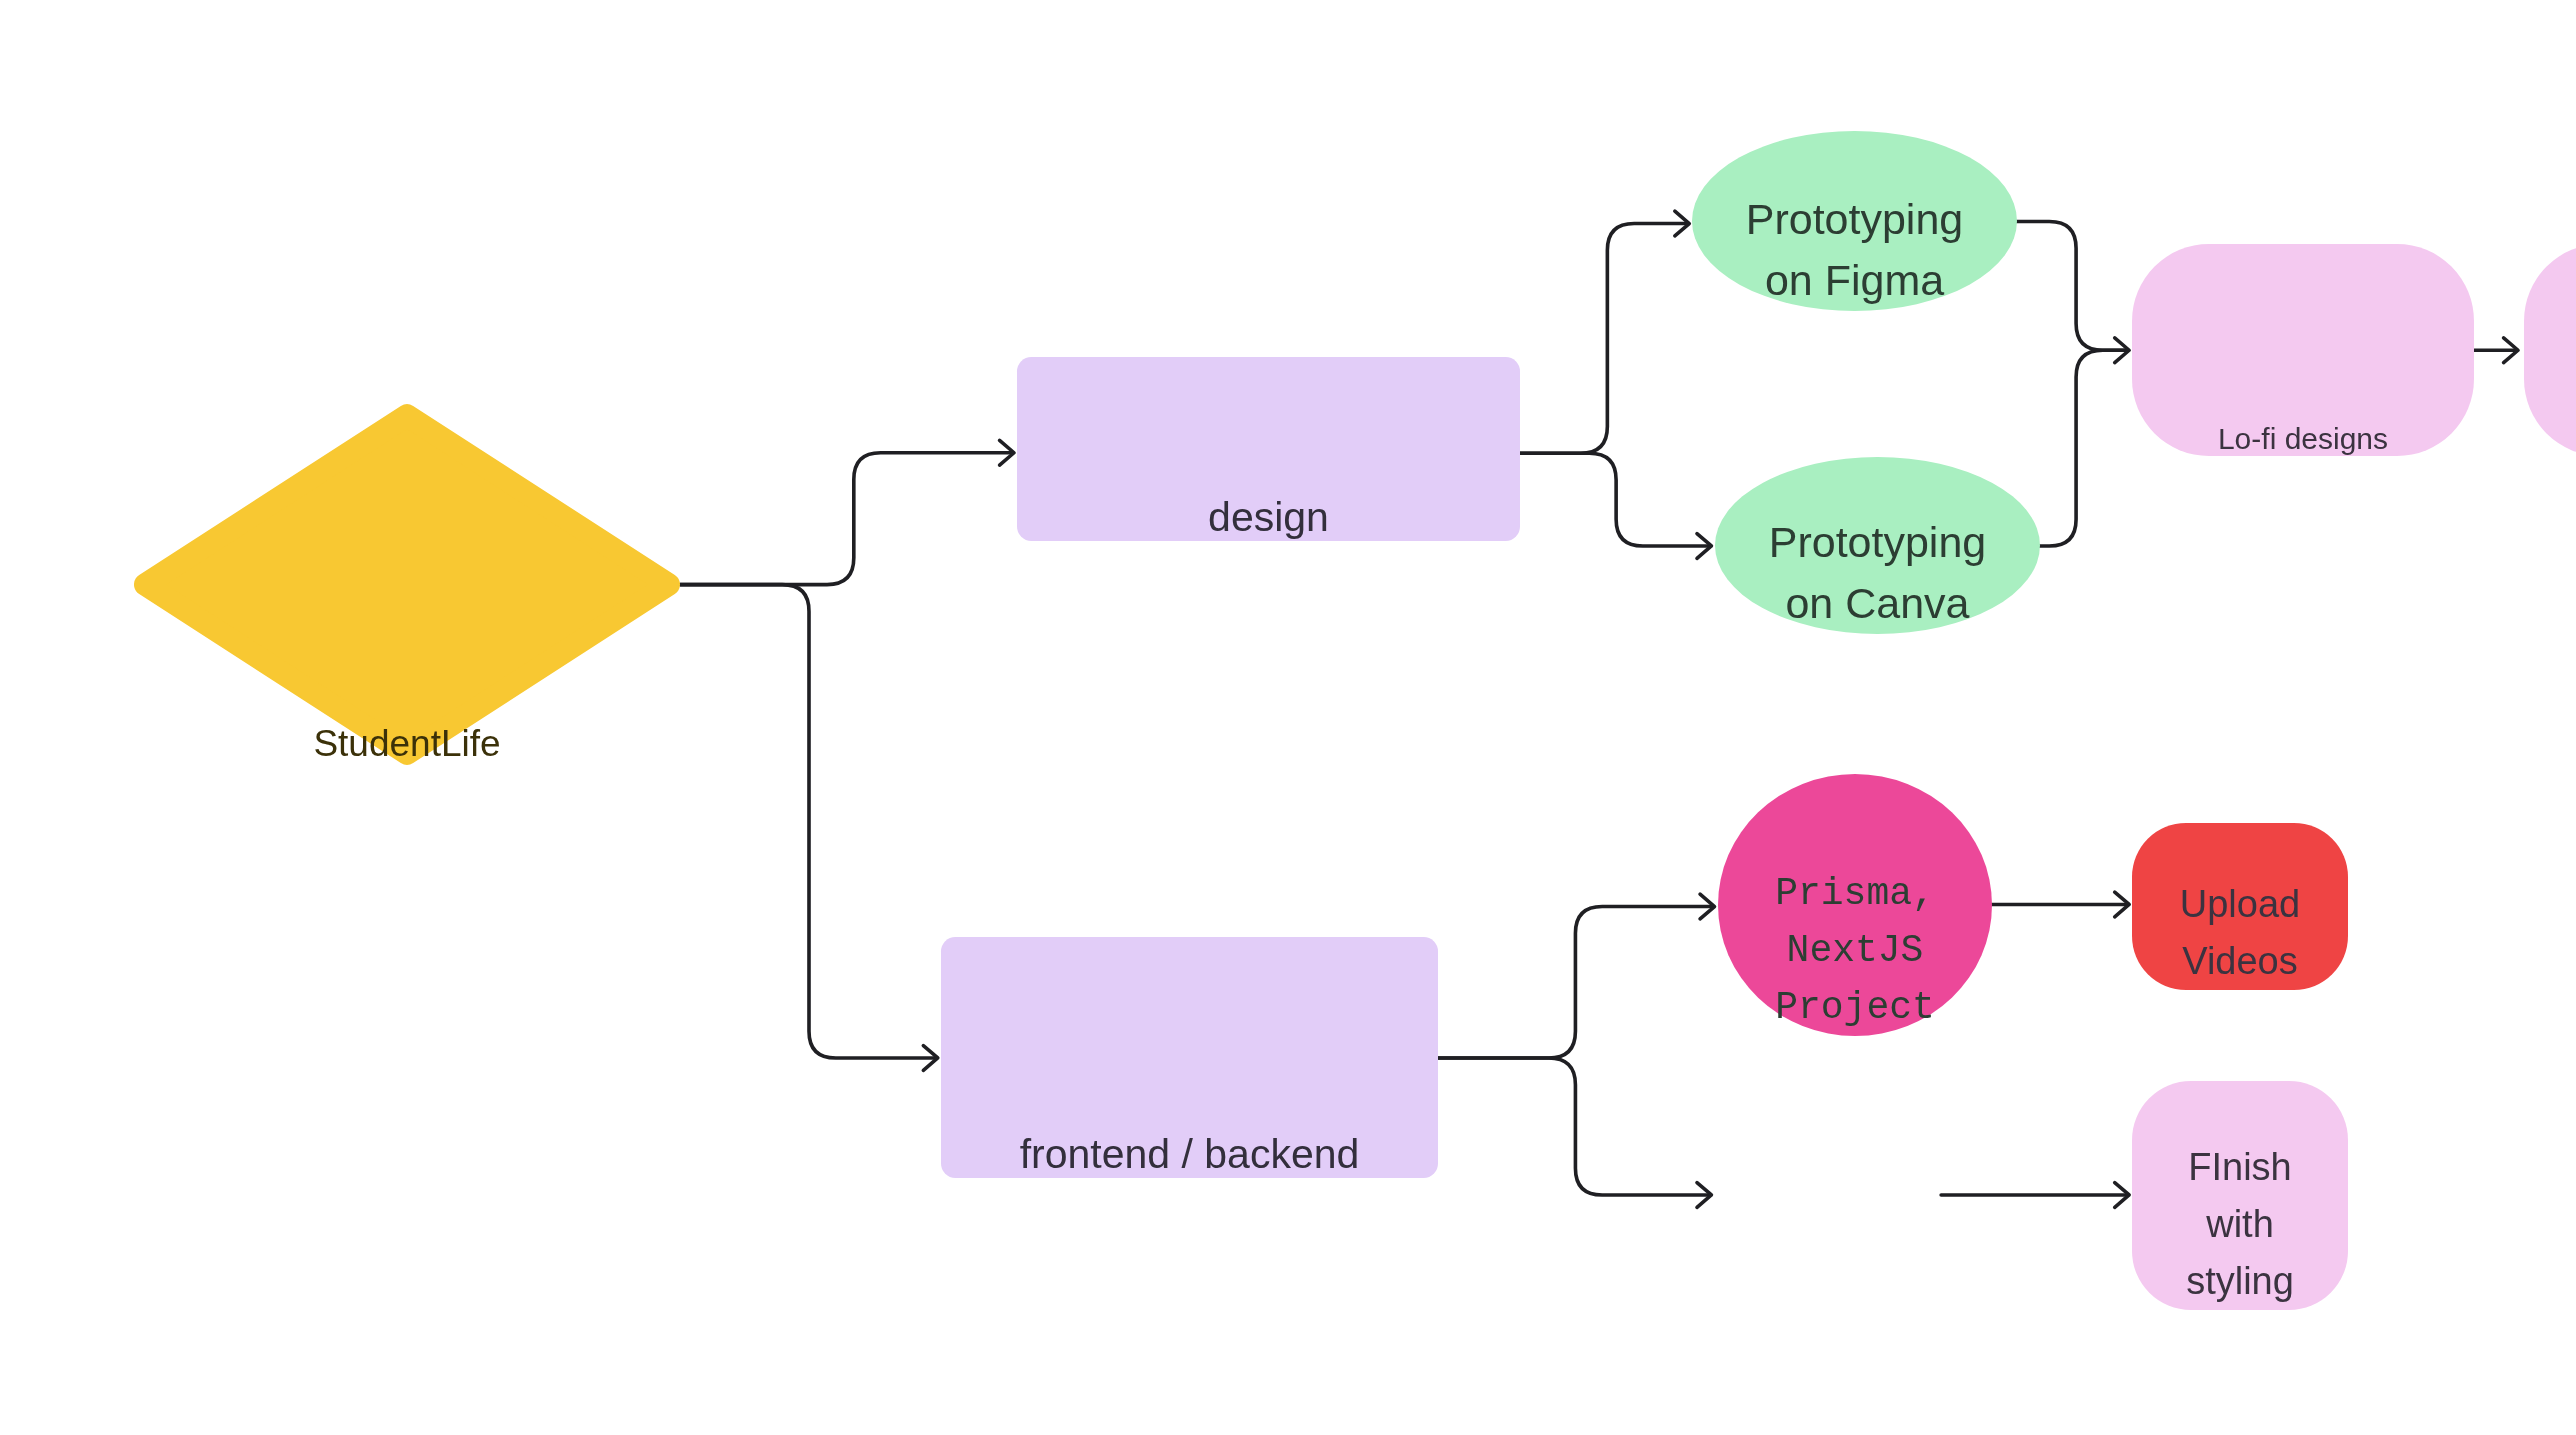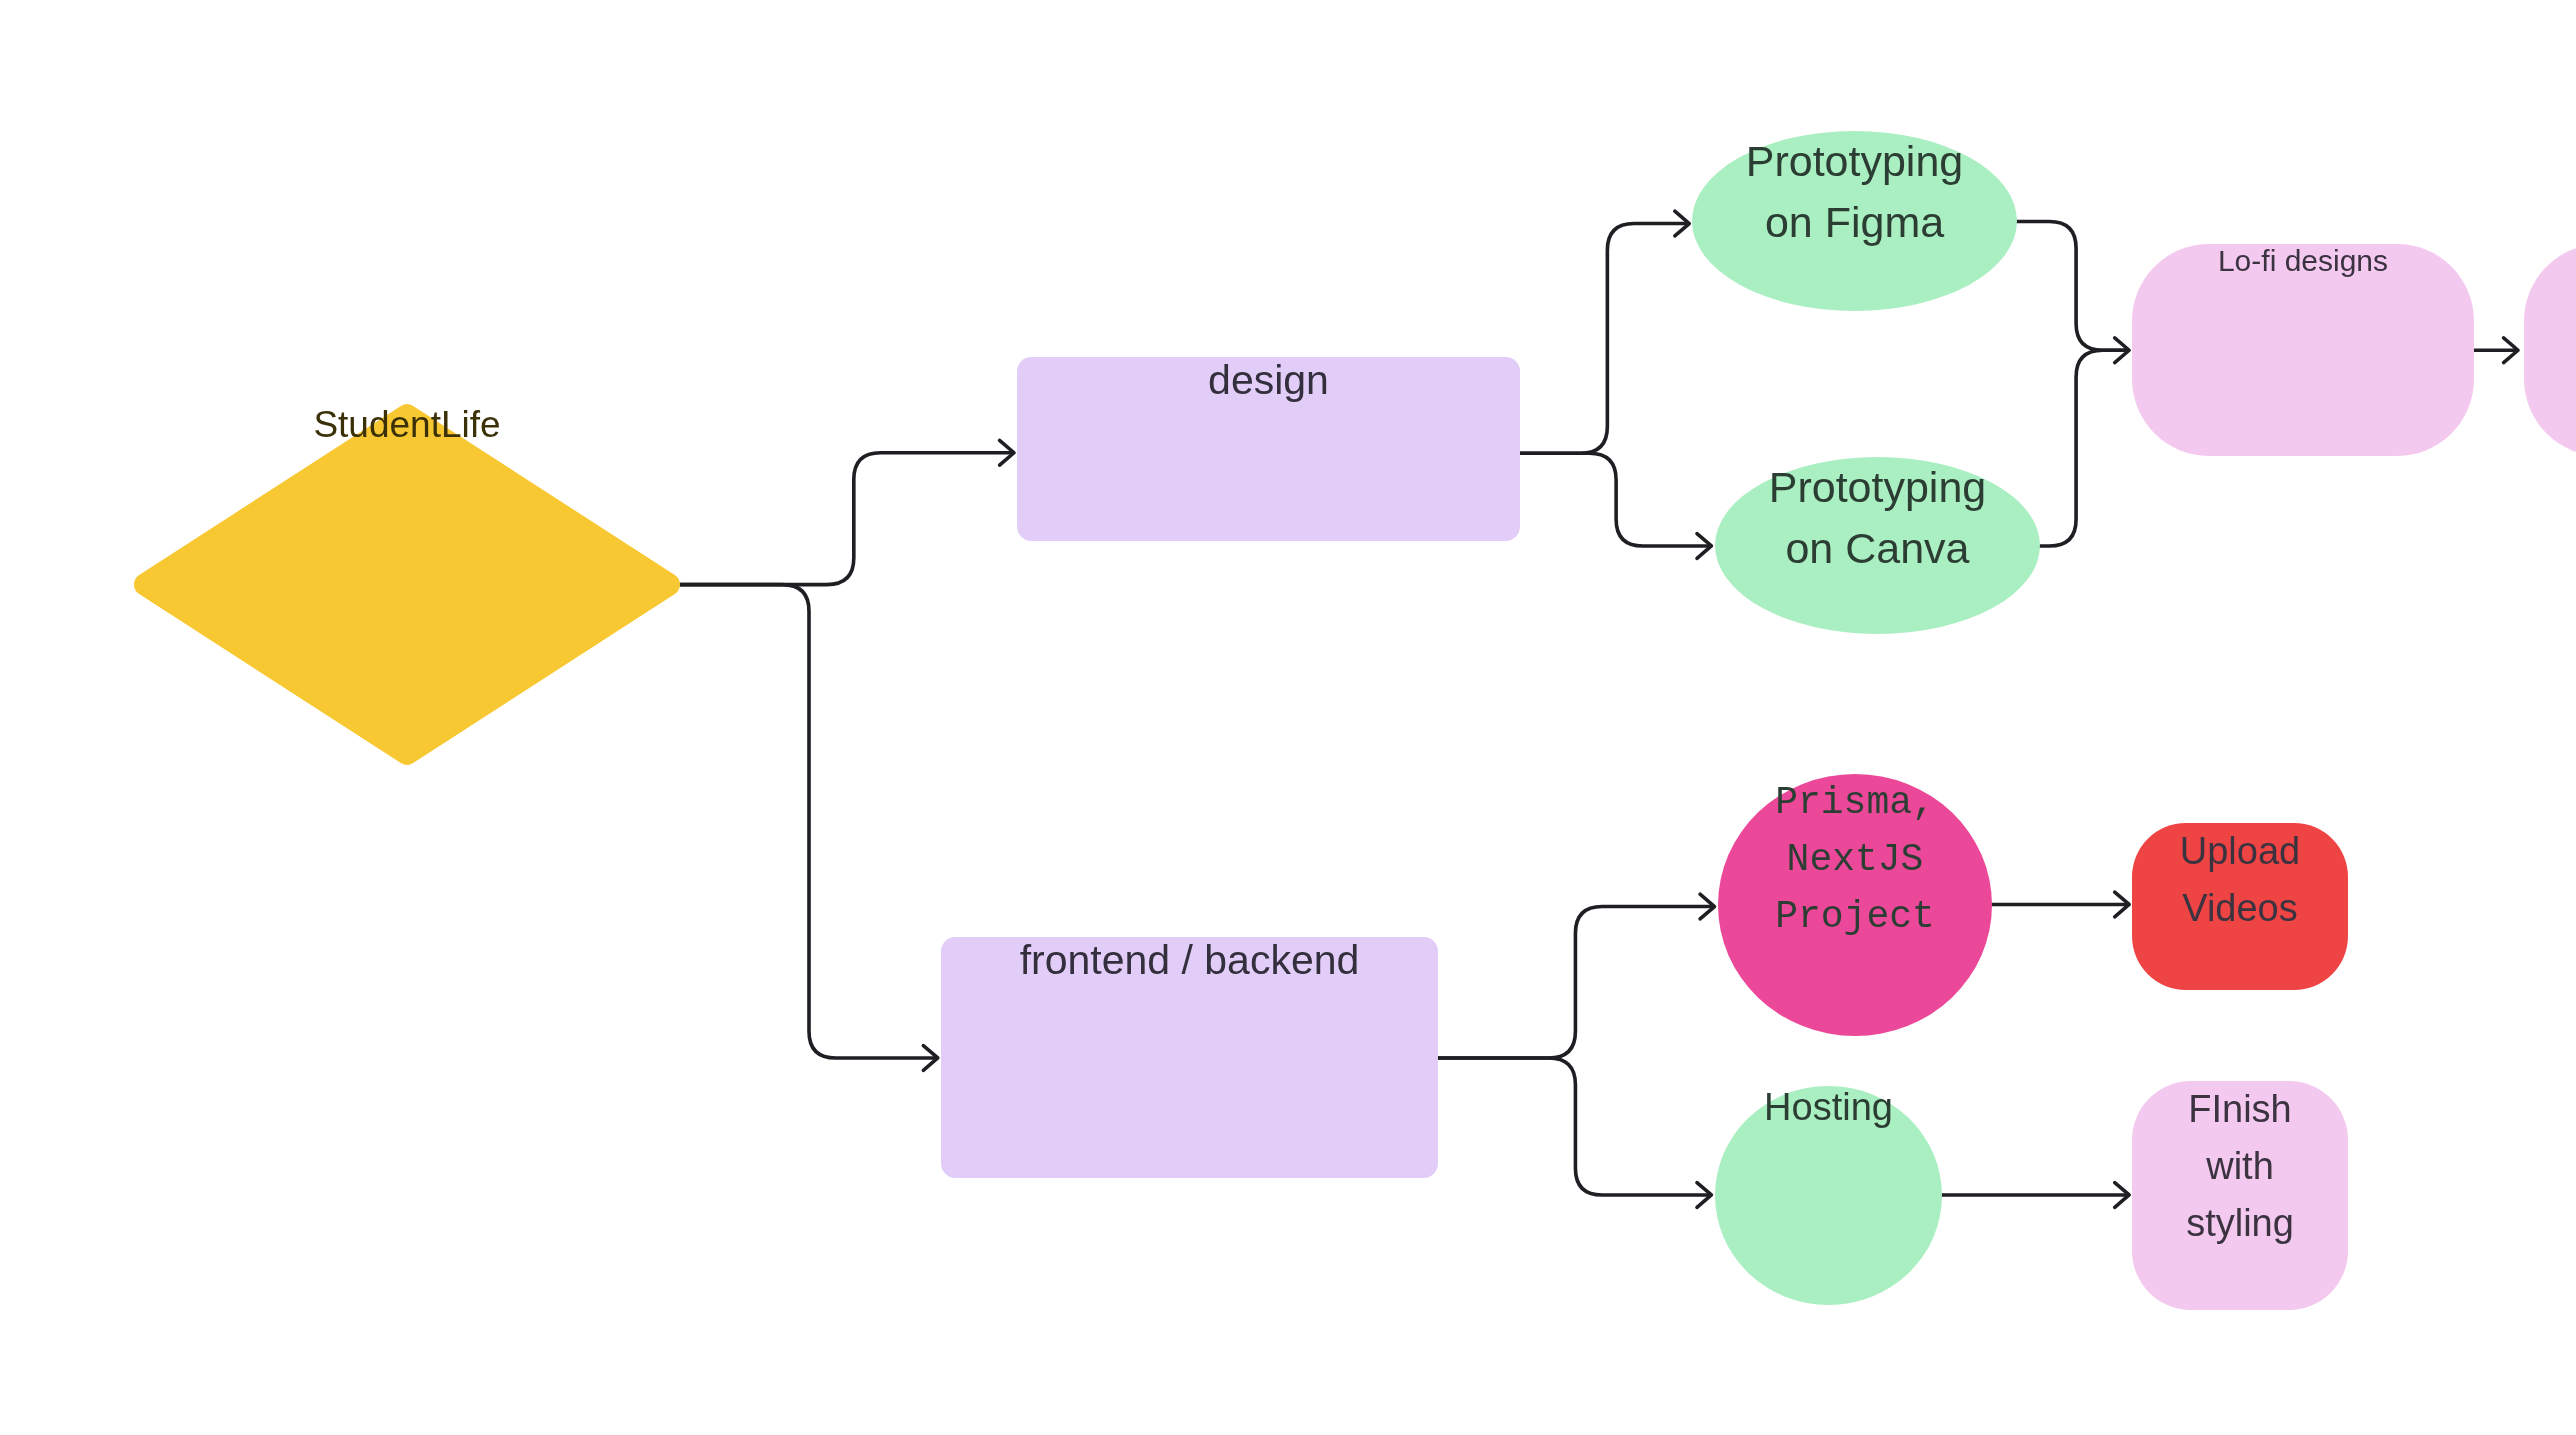--- a/index.html
+++ b/index.html
@@ -19,21 +19,21 @@
   svg.edges path {
     fill: none;
     stroke: #1F1F23;
     stroke-width: 7;
     stroke-linecap: round;
     stroke-linejoin: round;
   }
   .node {
     position: absolute;
     display: flex;
-    align-items: flex-start;
+    align-items: flex-end;
     justify-content: center;
     text-align: center;
     box-sizing: border-box;
     cursor: default;
   }
   .node .lbl { white-space: pre-line; }
   
   .n-studentlife { left: 134px;  top: 404px;  width: 546px; height: 361px; font-size: 37px; }
   .n-studentlife svg { position: absolute; left: 0; top: 0; }
   .n-studentlife .lbl { position: relative; }
@@ -118,23 +118,20 @@
     <span class="lbl">Prototyping
 on Canva</span>
   </div>
 
   <div class="node n-prisma" style="color: rgb(44, 62, 51); background: #ec4899; font-family: Liberation Mono, monospace;">
     <span class="lbl">Prisma,
 NextJS
 Project</span>
   </div>
 
-  <div class="node n-hosting" style="color: rgb(44, 62, 51); background: rgb(169, 239, 193);">
-    <span class="lbl">Hosting</span>
-  </div>
 
   <div class="node n-lofi" style="color: rgb(59, 51, 64); background: rgb(244, 201, 240);">
     <span class="lbl">Lo-fi designs</span>
   </div>
 
   <div class="node n-hifi" style="color: rgb(59, 51, 64); background: rgb(244, 201, 240);">
     
   </div>
 
   <div class="node n-upload" style="color: rgb(59, 51, 64); background: #ef4444;">

